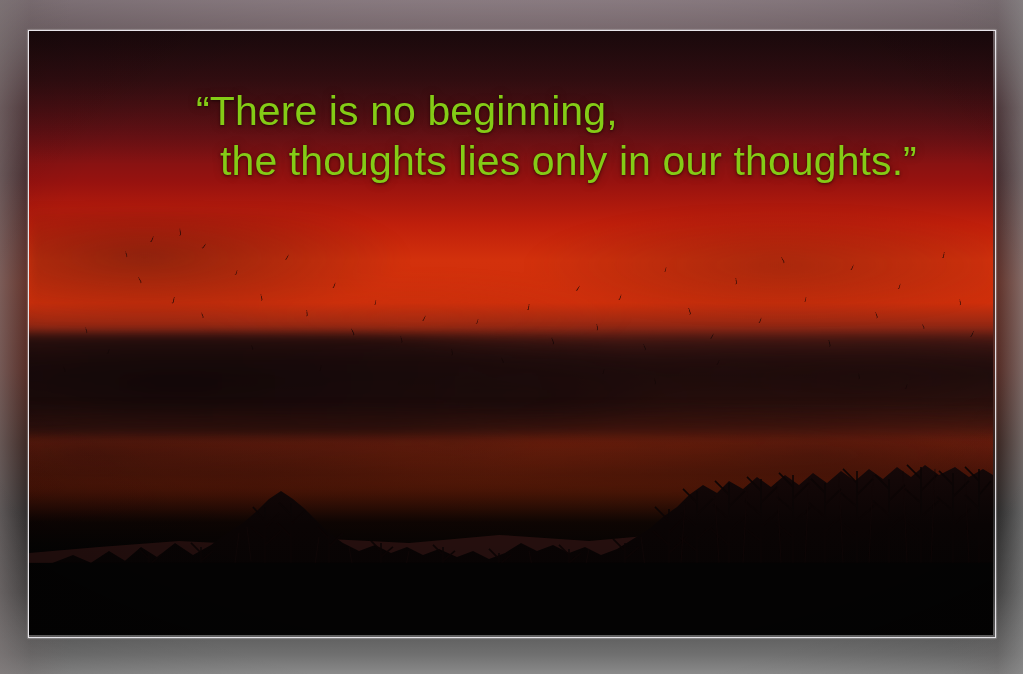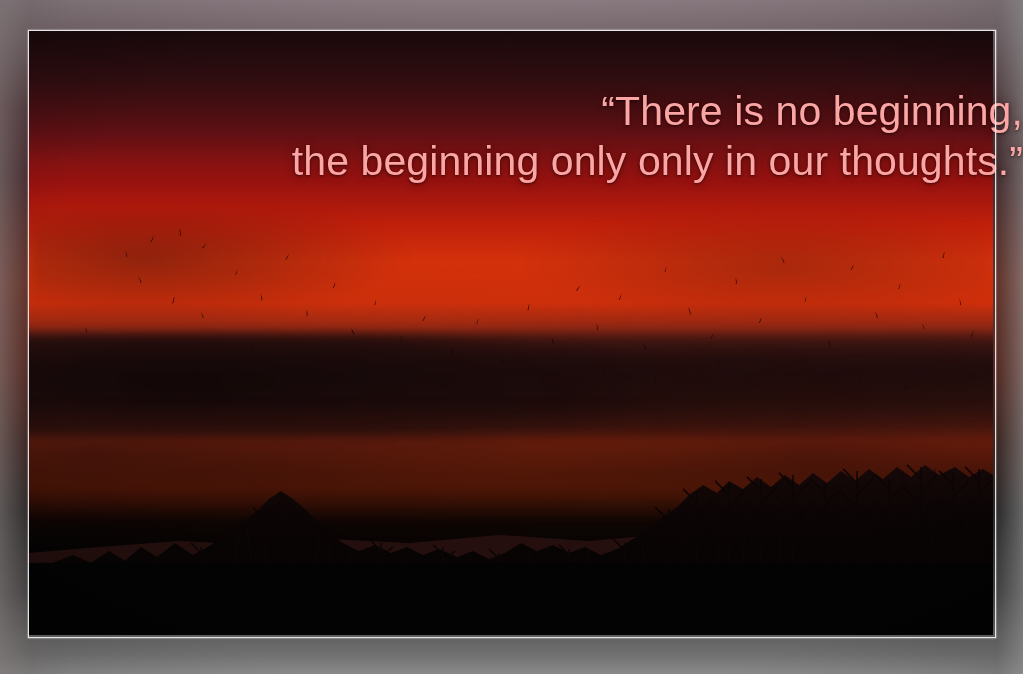--- a/index.html
+++ b/index.html
@@ -183,22 +183,22 @@
     line-height: 1;
     font-family: "DejaVu Sans", sans-serif;
     user-select: none;
   }
 
   
   .quote-block {
     position: absolute;
     left: 0; right: 0; top: 86px;
     z-index: 30;
-    text-align: right;
-    color: #fca5a5;
+    text-align: left;
+    color: #84cc16;
   }
   .qline {
     font-size: 41px;
     line-height: 50px;
     font-weight: 400;
     letter-spacing: 0.1px;
     text-shadow: 0 1px 3px rgba(0,0,0,0.55), 0 0 10px rgba(60,0,0,0.45);
     white-space: pre;
   }
   .qline1 { margin-left: 196px; }
@@ -330,17 +330,17 @@
 
         <rect x="0" y="206" width="964" height="72" fill="#040303"></rect>
       </svg>
     </div>
 
     <div class="photo-vignette"></div>
   </div>
 
   <div class="quote-block">
     <div class="qline qline1">“There is no beginning,</div>
-    <div class="qline qline2">the beginning only only in our thoughts.”</div>
+    <div class="qline qline2">the thoughts lies only in our thoughts.”</div>
   </div>
 
   <div class="frame-line"></div>
 </div>
 
 </body></html>

